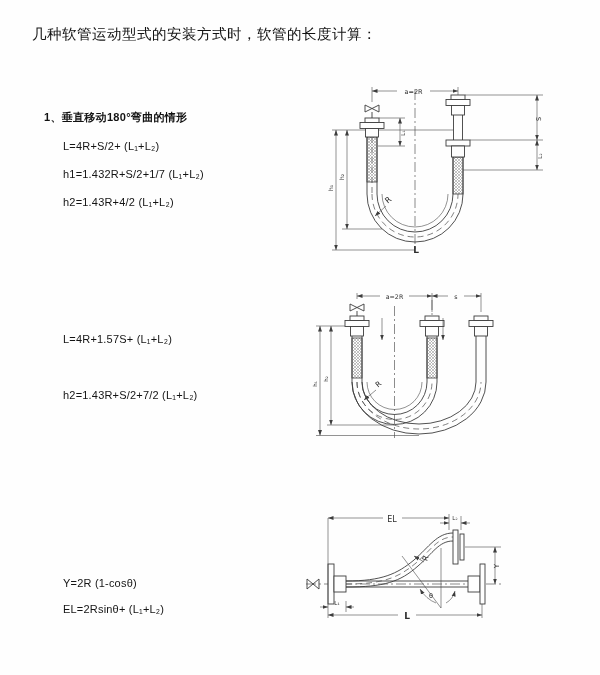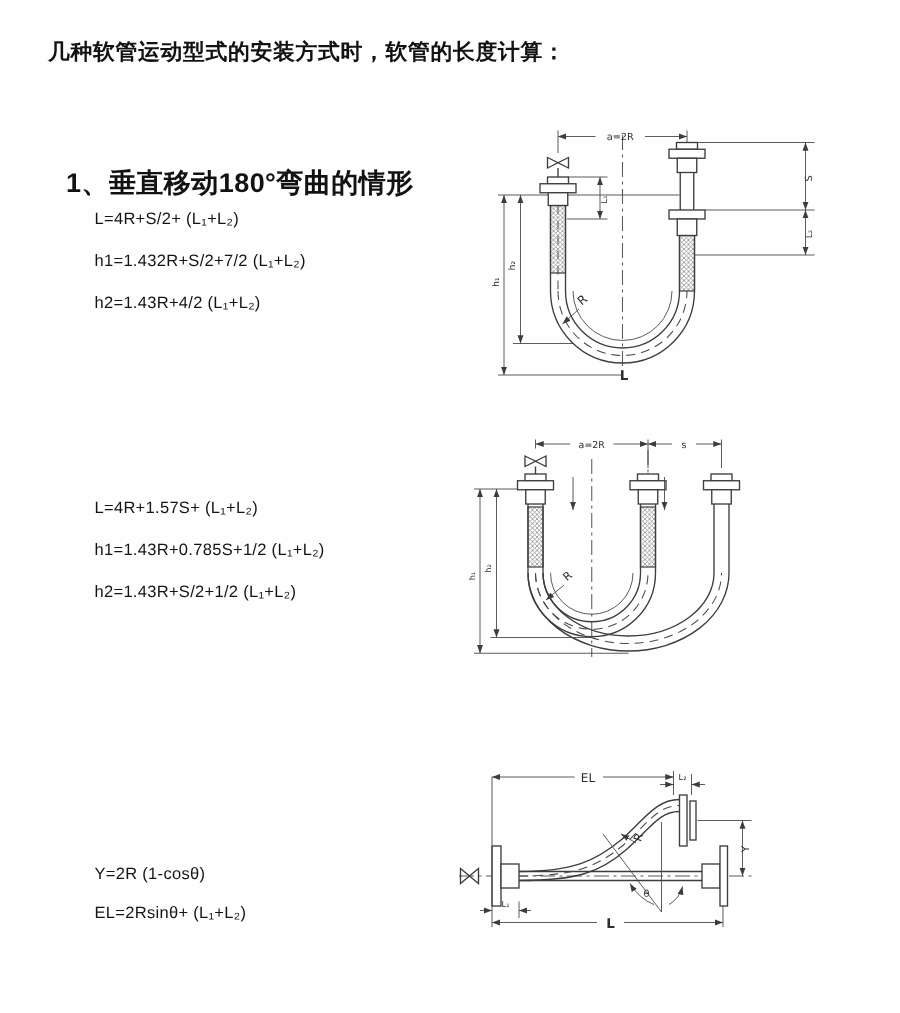--- a/index.html
+++ b/index.html
@@ -4,25 +4,25 @@
 <style>
   html,body { margin:0; padding:0; }
   body {
     width:600px; height:675px; background:#ffffff;
     font-family:"Liberation Sans","DejaVu Sans",sans-serif;
     color:#161616;
   }
   .page { position:relative; width:600px; height:675px; background:#fefefe; overflow:hidden; }
   .page-title {
     position:absolute; left:32px; top:25px;
-    font-size:14.5px; font-weight:700; letter-spacing:0.5px; color:#121212;
+    font-size:14.5px; font-weight:400; letter-spacing:0.5px; color:#121212;
   }
   .section-heading {
     position:absolute; left:44px;
-    font-size:18px; font-weight:700; letter-spacing:0.3px; color:#121212;
+    font-size:11px; font-weight:700; letter-spacing:0.3px; color:#121212;
   }
   .formula {
     position:absolute; left:63px;
     font-size:11px; font-weight:400; letter-spacing:0.2px; color:#141414;
   }
   .diagram { position:absolute; }
   svg text {
     fill:#2e2e2e;
     font-family:"DejaVu Sans","Liberation Sans",sans-serif;
   }
@@ -35,26 +35,25 @@
 </style>
 </head>
 <body>
 
 <div class="page">
 
   <div class="page-title">几种软管运动型式的安装方式时，软管的长度计算：</div>
 
   <div class="section-heading" style="top:110px">1、垂直移动180°弯曲的情形</div>
   <div class="formula" style="top:140px">L=4R+S/2+ (L₁+L₂)</div>
-  <div class="formula" style="top:168px">h1=1.432R+S/2+7/2 (L₁+L₂)</div>
+  <div class="formula" style="top:168px">h1=1.432R+S/2+1/7 (L₁+L₂)</div>
   <div class="formula" style="top:196px">h2=1.43R+4/2 (L₁+L₂)</div>
 
   <div class="formula" style="top:333px">L=4R+1.57S+ (L₁+L₂)</div>
-  <div class="formula" style="top:361px">h1=1.43R+0.785S+1/2 (L₁+L₂)</div>
-  <div class="formula" style="top:389px">h2=1.43R+S/2+1/2 (L₁+L₂)</div>
+  <div class="formula" style="top:389px">h2=1.43R+S/2+7/2 (L₁+L₂)</div>
 
   <div class="formula" style="top:577px">Y=2R (1-cosθ)</div>
   <div class="formula" style="top:603px">EL=2Rsinθ+ (L₁+L₂)</div>
 
   <svg class="diagram" style="left:312px; top:76px" width="278" height="180" viewBox="0 0 278 180">
     <defs>
       <marker id="d1a" markerWidth="6" markerHeight="6" refX="5.5" refY="3" orient="auto-start-reverse" markerUnits="userSpaceOnUse">
         <path d="M0,1 L5.5,3 L0,5 Z" fill="#3d3d3d"></path>
       </marker>
       <pattern id="d1h" width="3" height="3" patternUnits="userSpaceOnUse">

